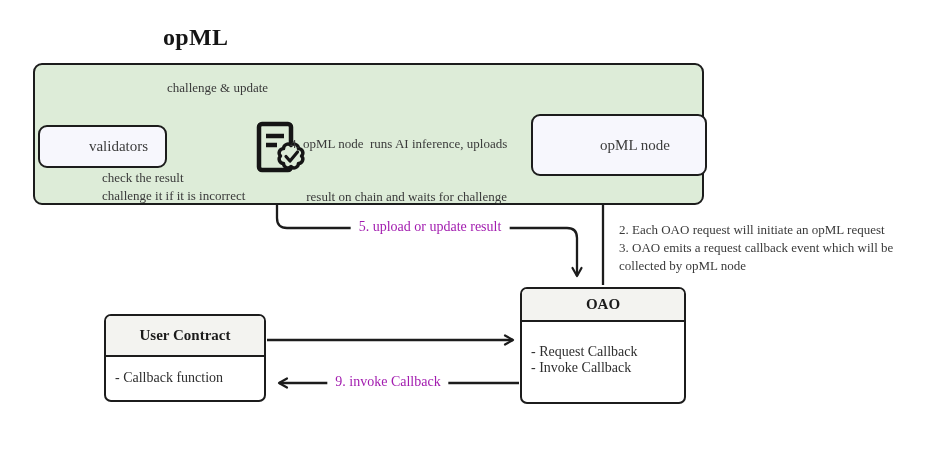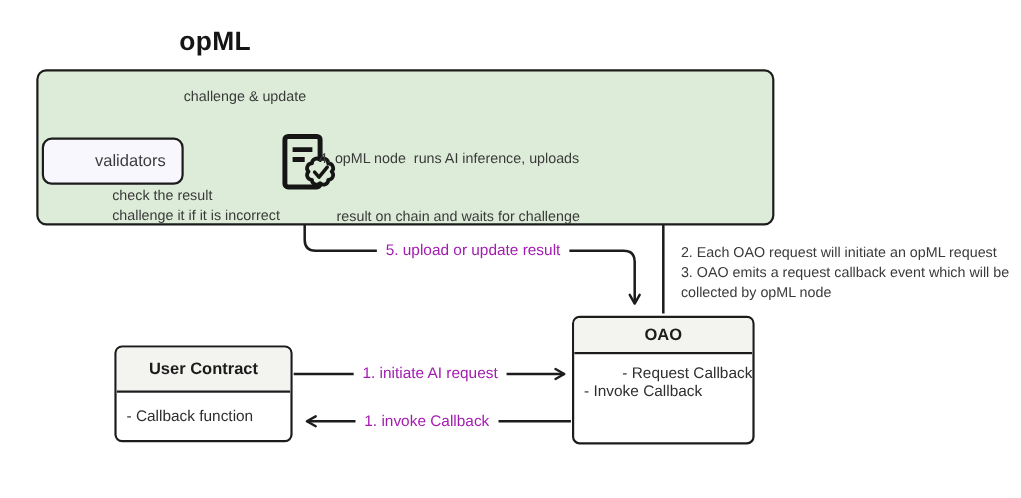--- a/index.html
+++ b/index.html
@@ -1,18 +1,18 @@
 <!DOCTYPE html>
 <html><head>
 <meta charset="utf-8">
 <style>
   html,body { margin:0; padding:0; background:#fff; }
   .canvas {
     position:relative; width:928px; height:453px; background:#ffffff;
-    font-family:Liberation Sans, sans-serif; color:#3a3a3a; overflow:hidden;
+    font-family:Liberation Serif, serif; color:#3a3a3a; overflow:hidden;
   }
   .title {
     position:absolute; left:163px; top:24px;
     font-size:24px; font-weight:bold; color:#151515; letter-spacing:0.3px;
   }
   .green-box {
     position:absolute; left:33px; top:63px; width:667px; height:138px;
     background:#ddecd8; border:2.5px solid #1c1c1c; border-radius:9px;
   }
   .node-box {
@@ -30,26 +30,26 @@
     background:#f3f3f0; border-bottom:2.5px solid #1c1c1c;
     font-weight:bold; font-size:15px; color:#1b1b1b;
     display:flex; align-items:center; justify-content:center;
   }
   .uml-row { font-size:14px; color:#2e2e2e; padding-left:9px; }
   .box-user-contract { left:104px; top:314px; width:158px; height:84px; }
   .box-user-contract .uml-header { height:39px; }
   .box-user-contract .uml-row { margin-top:13px; }
   .box-oao { left:520px; top:287px; width:162px; height:113px; }
   .box-oao .uml-header { height:31px; }
-  .box-oao .uml-row.r1 { margin-top:9px;text-align:right; }
+  .box-oao .uml-row.r1 { margin-top:22px; }
   .box-oao .uml-row.r2 { }
   .ann { position:absolute; font-size:13px; line-height:17.5px; color:#3a3a3a; }
   .challenge-update { left:167px; top:79px; width:134px; text-align:left; }
   .note4 { left:290px; top:100px; white-space:pre-wrap; }
-  .note4 .l2 { margin-left:16px; }
+  .note4 .l2 { margin-left:16px;text-align:center; }
   .check-note { left:102px; top:169px; }
   .side-notes { left:619px; top:221px; line-height:18px; width:300px; }
   .flow-label {
     position:absolute; transform:translateX(-50%); background:#ffffff;
     padding:0 8px; font-size:14px; color:#a21caf; white-space:nowrap;
   }
   .label5 { left:430px; top:219px; }
   .label1 { left:391px; top:331px; }
   .label6 { left:388px; top:374px; }
   .overlay { position:absolute; left:0; top:0; pointer-events:none; }
@@ -77,20 +77,23 @@
     </g>
   </svg>
 
   <div class="title">opML</div>
 
   <div class="green-box"></div>
 
   <div class="node-box node-validators">
     <span>validators</span>
   </div>
+  <div class="node-box node-opml">
+    <span>opML node</span>
+  </div>
 
   <svg class="doc-icon" width="56" height="62" viewBox="0 0 56 62">
     <rect x="8" y="8" width="32" height="46" rx="3" fill="none" stroke="#151515" stroke-width="4.5"></rect>
     <path d="M15,20 H33" stroke="#151515" stroke-width="4.5" fill="none"></path>
     <path d="M15,29 H26" stroke="#151515" stroke-width="4.5" fill="none"></path>
     <path d="M50.5,40 A4.3,4.3 0 0 1 47.42,47.42 A4.3,4.3 0 0 1 40,50.5
              A4.3,4.3 0 0 1 32.58,47.42 A4.3,4.3 0 0 1 29.5,40
              A4.3,4.3 0 0 1 32.58,32.58 A4.3,4.3 0 0 1 40,29.5
              A4.3,4.3 0 0 1 47.42,32.58 A4.3,4.3 0 0 1 50.5,40 Z" fill="#ddecd8" stroke="#151515" stroke-width="3.4" stroke-linejoin="round"></path>
     <path d="M35,40.5 l4,4.5 l7.5,-9" fill="none" stroke="#151515" stroke-width="3.2" stroke-linecap="round" stroke-linejoin="round"></path>
@@ -108,22 +111,21 @@
     <div>challenge it if it is incorrect</div>
   </div>
 
   <div class="ann side-notes">
     <div>2. Each OAO request will initiate an opML request</div>
     <div>3. OAO emits a request callback event which will be</div>
     <div>collected by opML node</div>
   </div>
 
   <div class="flow-label label5">5. upload or update result</div>
-  <div class="flow-label label1">1. initiate AI request</div>
-  <div class="flow-label label6">1. invoke Callback</div>
+  <div class="flow-label label6">9. invoke Callback</div>
 
   <div class="uml-box box-user-contract">
     <div class="uml-header">User Contract</div>
     <div class="uml-row">- Callback function</div>
   </div>
 
   <div class="uml-box box-oao">
     <div class="uml-header">OAO</div>
     <div class="uml-row r1">- Request Callback</div>
     <div class="uml-row r2">- Invoke Callback</div>

